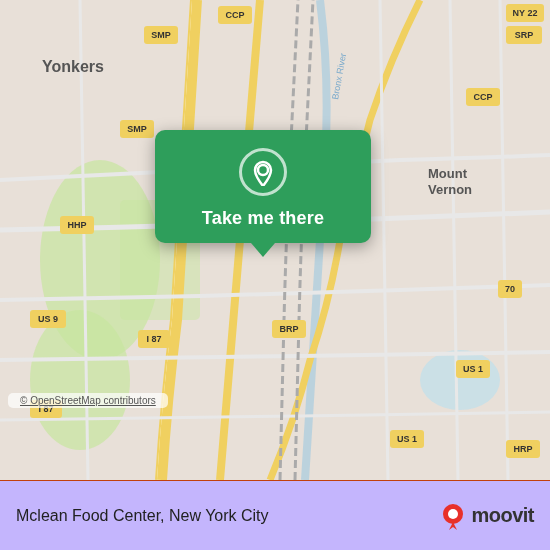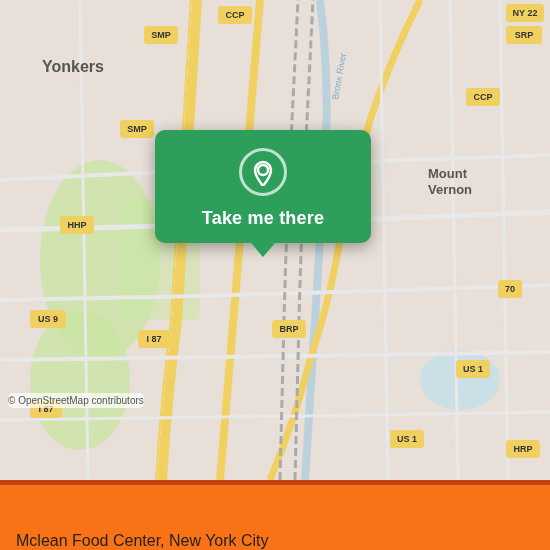--- a/index.html
+++ b/index.html
@@ -63,25 +63,25 @@
       font-size: 18px;
       font-weight: 600;
       text-align: center;
       letter-spacing: 0.2px;
     }
 
     
     #bottom-bar {
       width: 550px;
       height: 70px;
-      background: #f97316;
-      display: flex;
-      align-items: flex-end;
+      background: #c4b5fd;
+      display: flex;
+      align-items: center;
       padding: 0 16px;
-      border-top: 5px solid #c2410c;
+      border-top: 1px solid #c2410c;
     }
 
     #location-name {
       font-size: 16px;
       font-weight: 500;
       color: #222;
       flex: 1;
     }
 
     #moovit-logo {
@@ -102,22 +102,23 @@
       letter-spacing: -0.5px;
     }
 
     #copyright {
       position: absolute;
       bottom: 72px;
       left: 8px;
       font-size: 10px;
       color: #555;
       background: rgba(255,255,255,0.7);
-      padding: 2px 0;
+      padding: 2px 12px;
       border-radius: 5px;
+      text-decoration: underline;
     }
   </style>
 </head>
 <body>
 
 <div id="map-container">
   <svg id="map-svg" viewBox="0 0 550 480" xmlns="http://www.w3.org/2000/svg">
 
     <rect width="550" height="480" fill="#e8e0d8"></rect>
 
@@ -213,13 +214,22 @@
     </div>
     <div id="popup-label">Take me there</div>
   </div>
 
   
   <div id="copyright">© OpenStreetMap contributors</div>
 </div>
 
 <div id="bottom-bar">
   <span id="location-name">Mclean Food Center, New York City</span>
+  <div id="moovit-logo">
+
+    <svg id="moovit-icon" viewBox="0 0 28 28" xmlns="http://www.w3.org/2000/svg">
+      <circle cx="14" cy="12" r="10" fill="#e8302a"></circle>
+      <circle cx="14" cy="12" r="5" fill="white"></circle>
+      <path d="M14 20 L10 28 L14 25 L18 28 Z" fill="#e8302a"></path>
+    </svg>
+    <span id="moovit-text">moovit</span>
+  </div>
 </div>
 
 </body></html>

